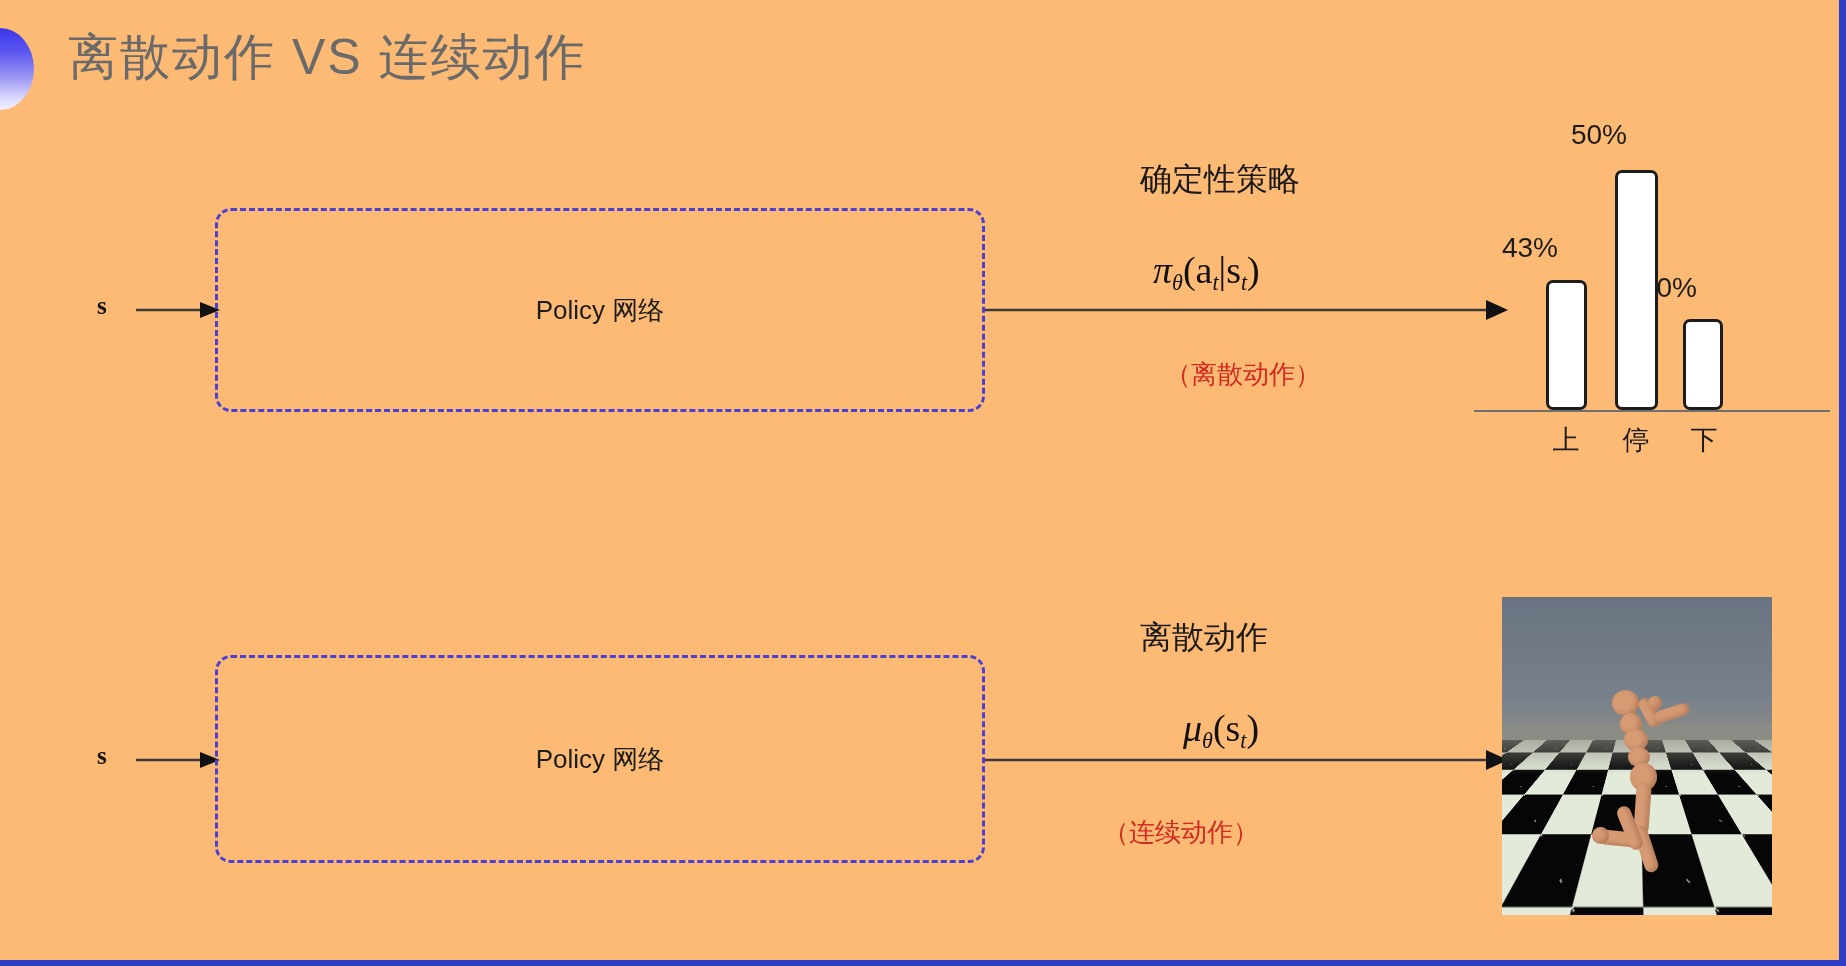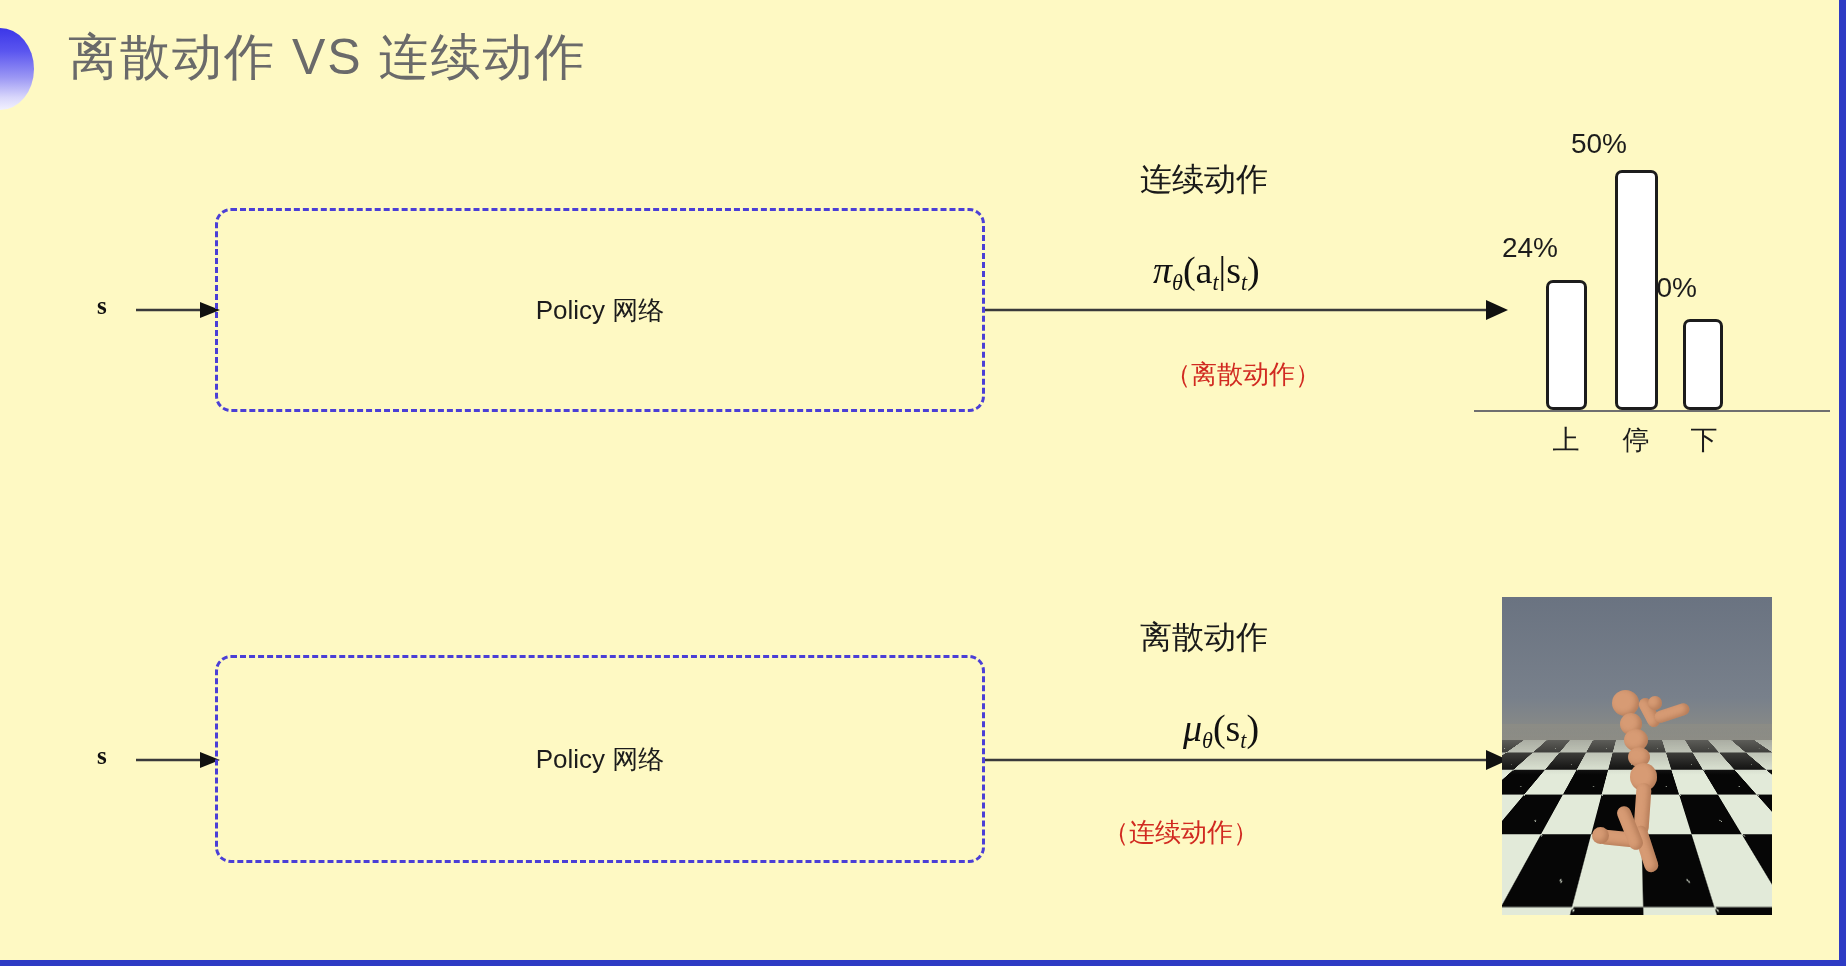--- a/index.html
+++ b/index.html
@@ -7,21 +7,21 @@
     padding: 0;
     background: #ffffff;
   }
   body {
     font-family: "Liberation Sans", sans-serif;
   }
   #slide {
     position: relative;
     width: 1846px;
     height: 966px;
-    background: #fef9c3;
+    background: #fdba74;
     overflow: hidden;
   }
 
   
   .title-blob {
     position: absolute;
     left: 0px;
     top: 28px;
     width: 34px;
     height: 82px;
@@ -209,32 +209,32 @@
 
   <div class="policy-box" style="left:215px; top:208px; width:770px; height:204px;">
     <div class="policy-label">Policy 网络</div>
   </div>
 
   <svg class="long-arrow" style="left:985px; top:296px;" width="525" height="28">
     <line x1="0" y1="14" x2="503" y2="14" stroke="#3a3a3a" stroke-width="2.5"></line>
     <polygon points="501,4 523,14 501,24" fill="#111111"></polygon>
   </svg>
 
-  <div class="ann-cn" style="left:1140px; top:158px;">连续动作</div>
+  <div class="ann-cn" style="left:1140px; top:158px;">确定性策略</div>
 
   <div class="ann-math" style="left:1153px; top:232px;">
     <span>π</span><sub>θ</sub><span class="up">(a</span><sub>t</sub><span class="up">|s</span><sub>t</sub><span class="up">)</span>
   </div>
 
   <div class="ann-red" style="left:1165px; top:357px;">（离散动作）</div>
 
   <div class="chart" style="left:1470px; top:110px; width:360px; height:340px;">
 
-    <div class="bar-value" style="left:1px; top:122px; width:118px;">24%</div>
-    <div class="bar-value" style="left:70px; top:18px; width:118px;">50%</div>
+    <div class="bar-value" style="left:1px; top:122px; width:118px;">43%</div>
+    <div class="bar-value" style="left:70px; top:9px; width:118px;">50%</div>
     <div class="bar-value" style="left:140px; top:162px; width:118px;">20%</div>
 
     <div class="bar" style="left:76px; top:170px; width:41px; height:130px;"></div>
     <div class="bar" style="left:145px; top:60px; width:43px; height:240px;"></div>
     <div class="bar" style="left:213px; top:209px; width:40px; height:91px;"></div>
 
     <div class="chart-baseline" style="left:4px; top:300px; width:356px;"></div>
 
     <div class="bar-cat" style="left:37px; top:312px; width:118px;">上</div>
     <div class="bar-cat" style="left:107px; top:312px; width:118px;">停</div>

